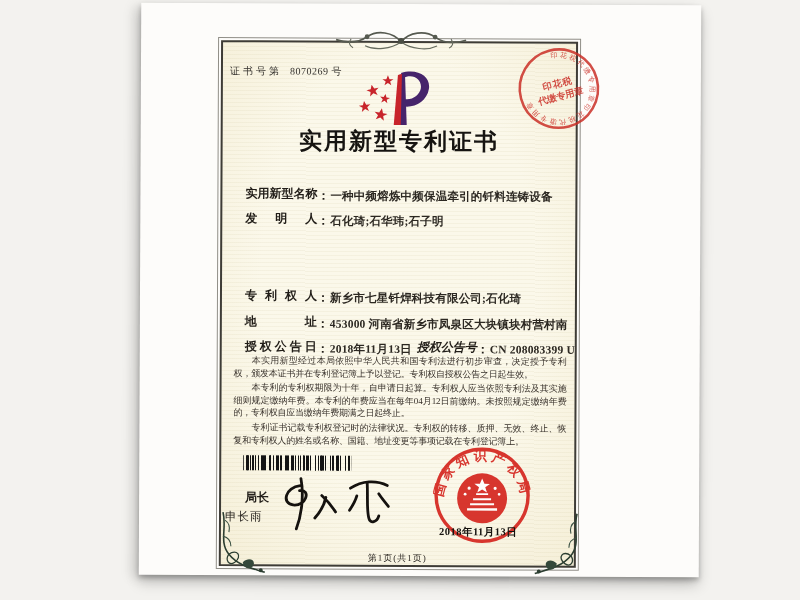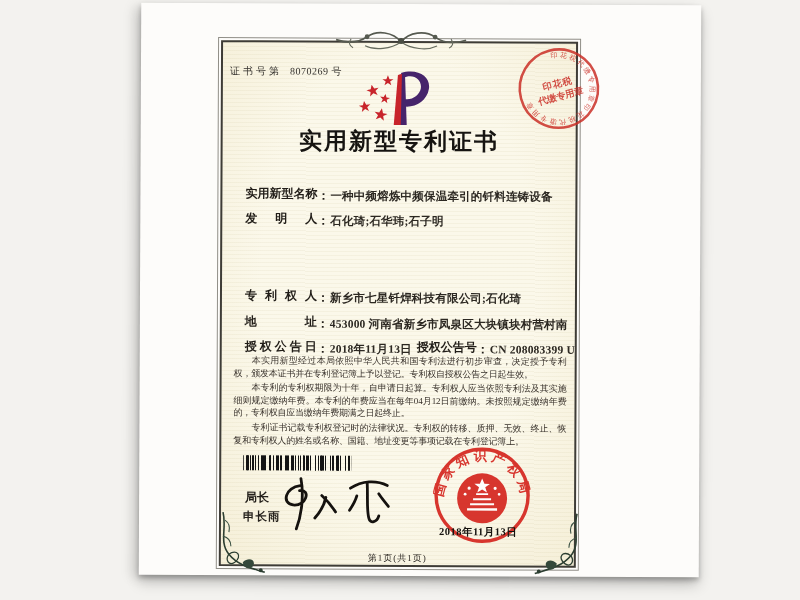--- a/index.html
+++ b/index.html
@@ -23,33 +23,33 @@
   .logo{left:134px;top:26px;width:80px;height:60px;}
   .title{left:0;top:83px;width:100%;text-align:center;font-size:23px;font-weight:700;
          letter-spacing:2px;color:#161411;white-space:nowrap;}
 
   .frow{left:23px;height:15px;white-space:nowrap;color:#2c2822;}
   .flabel{display:inline-block;width:72px;font-size:12px;font-weight:600;
           text-align:justify;text-align-last:justify;vertical-align:top;color:#211d18;}
   .colon{font-size:12px;font-weight:600;color:#211d18;}
   .fvalue{font-size:11.5px;font-weight:600;letter-spacing:.2px;margin-left:1px;}
   .g2{position:absolute;left:172px;top:0;white-space:nowrap;}
-  .g2 .flabel{width:60px;}
+  .g2 .flabel{width:60px;font-style:italic;}
 
   .legal{left:12px;width:333px;color:#37302a;font-size:9px;line-height:12.6px;
          letter-spacing:-.2px;text-align:justify;}
   .legal p{margin:0 0 2px 0;text-indent:2em;}
 
   .barcode{left:22px;top:413px;width:108px;height:15px;background:
      repeating-linear-gradient(90deg,#141414 0 1px,transparent 1px 3px,#141414 3px 6px,transparent 6px 7px,
        #141414 7px 8px,transparent 8px 12px,#141414 12px 13px,transparent 13px 15px),
      repeating-linear-gradient(90deg,transparent 0 4px,#141414 4px 5px,transparent 5px 9px,#141414 9px 11px,transparent 11px 17px);}
 
   .officer-title{left:24px;top:447px;font-size:12px;font-weight:600;color:#24201b;}
-  .officer-name{left:22px;top:467px;font-size:11.5px;font-weight:700;color:#24201b;letter-spacing:1px;}
+  .officer-name{left:4px;top:467px;font-size:11.5px;font-weight:400;color:#24201b;letter-spacing:1px;}
   .signature{left:50px;top:428px;width:140px;height:62px;transform:rotate(-3deg);}
 
   .seal-main{left:212px;top:403px;width:98px;height:98px;opacity:.92;}
   .seal-date{left:218px;top:482px;font-size:10.5px;font-weight:700;color:#16130f;letter-spacing:.5px;z-index:5;}
   .seal-corner{left:292px;top:1px;width:88px;height:88px;transform:rotate(-15deg);opacity:.85;}
 
   .footer{left:0;top:509px;width:100%;text-align:center;font-size:9px;color:#2e2a25;letter-spacing:1px;}
 
   .orn-top{left:108px;top:-16px;width:140px;height:30px;}
   .orn-bl{left:-4px;top:468px;width:50px;height:64px;}

